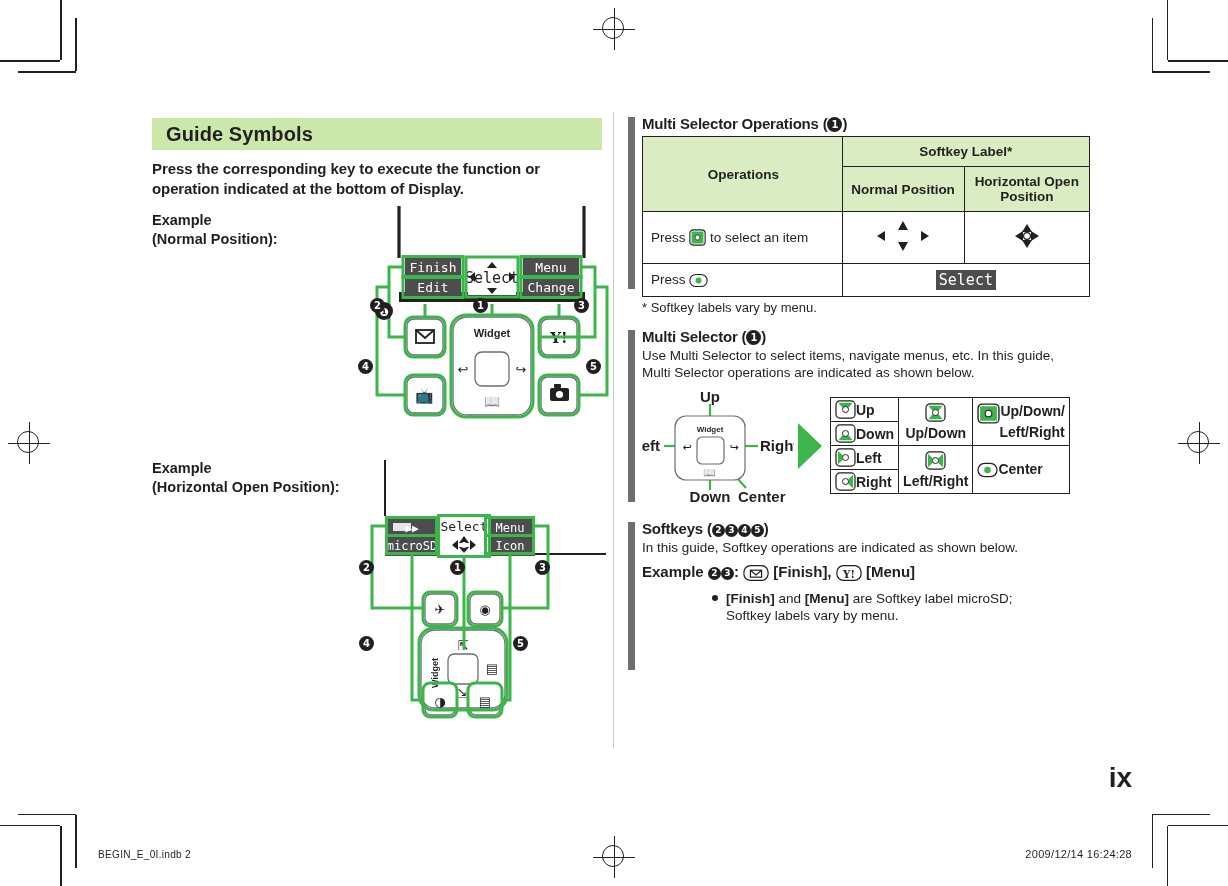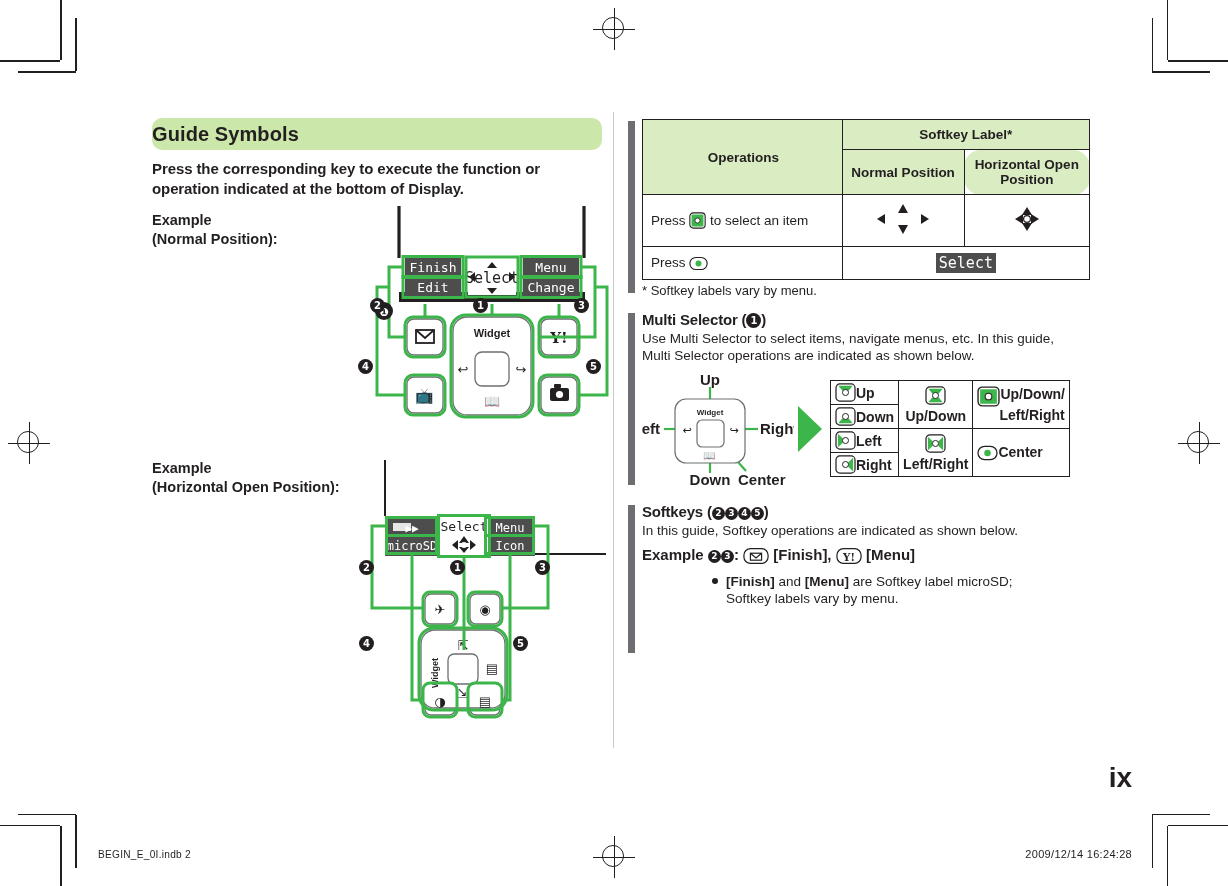--- a/index.html
+++ b/index.html
@@ -27,22 +27,22 @@
 
   .pagenum{position:absolute;right:96px;top:762px;font-size:28px;font-weight:bold;}
 
   
   .col-div{position:absolute;left:613px;top:112px;width:1px;height:636px;background:#c9c9c9;}
 
   .colL{position:absolute;left:152px;top:118px;width:450px;}
   .colR{position:absolute;left:628px;top:115px;width:452px;}
 
   
-  .banner{background:#cbe7a9;height:32px;border-radius:10px;display:flex;align-items:center;
-          padding-left:0;box-sizing:border-box;}
+  .banner{background:#cbe7a9;height:32px;border-radius:1px;display:flex;align-items:center;
+          padding-left:14px;box-sizing:border-box;}
   .banner h1{margin:0;font-size:20px;font-weight:bold;letter-spacing:.1px;color:#231f20;}
 
   .lead{margin:9px 0 0 0;font-size:15px;font-weight:bold;line-height:1.32;letter-spacing:-.1px;}
   .exlabel{margin:12px 0 0 0;font-size:14.5px;font-weight:bold;line-height:1.32;}
 
   
   .sec{position:relative;padding-left:14px;}
   .secbar{position:absolute;left:0;top:2px;width:7px;background:#6d6e71;}
   .sec h2{margin:0;font-size:15px;font-weight:bold;letter-spacing:-.2px;}
   .sec p{margin:2px 0 0 0;font-size:13.5px;line-height:1.28;}
@@ -312,30 +312,33 @@
   <div style="position:absolute;left:450px;top:560px;width:15px;height:15px;border-radius:50%;background:#231f20;color:#fff;font-size:10px;font-weight:bold;text-align:center;line-height:15px;font-family:'DejaVu Sans',sans-serif;">1</div>
   <div style="position:absolute;left:359px;top:560px;width:15px;height:15px;border-radius:50%;background:#231f20;color:#fff;font-size:10px;font-weight:bold;text-align:center;line-height:15px;font-family:'DejaVu Sans',sans-serif;">2</div>
   <div style="position:absolute;left:535px;top:560px;width:15px;height:15px;border-radius:50%;background:#231f20;color:#fff;font-size:10px;font-weight:bold;text-align:center;line-height:15px;font-family:'DejaVu Sans',sans-serif;">3</div>
   <div style="position:absolute;left:359px;top:636px;width:15px;height:15px;border-radius:50%;background:#231f20;color:#fff;font-size:10px;font-weight:bold;text-align:center;line-height:15px;font-family:'DejaVu Sans',sans-serif;">4</div>
   <div style="position:absolute;left:513px;top:636px;width:15px;height:15px;border-radius:50%;background:#231f20;color:#fff;font-size:10px;font-weight:bold;text-align:center;line-height:15px;font-family:'DejaVu Sans',sans-serif;">5</div>
 
   <div class="colR">
 
     <div class="sec">
       <div class="secbar" style="height:172px;"></div>
+      <h2>
+        <span>Multi Selector Operations (</span><span class="cn big">1</span><span>)</span>
+      </h2>
 
       <table class="ms">
         <tbody>
             <tr>
           <th class="opcell" rowspan="2" style="vertical-align:middle;text-align:center;">Operations</th>
           <th colspan="2">Softkey Label*</th>
         </tr>
         <tr>
           <th style="width:118px;">Normal Position</th>
-          <th style="width:122px;border-radius:17px;">Horizontal Open Position</th>
+          <th style="width:122px;">Horizontal Open Position</th>
         </tr>
         <tr>
           <td class="opcell">
             <span>Press</span>
             <span class="msel">
               <svg width="17" height="17" viewBox="0 0 20 20">
                 <rect x="1" y="1" width="18" height="18" rx="4" fill="#ffffff" stroke="#231f20" stroke-width="1.3"></rect>
                 <path d="M3 3 L8 7 L8 13 L3 17 Z" fill="#3cb54a"></path>
                 <path d="M17 3 L12 7 L12 13 L17 17 Z" fill="#3cb54a"></path>
                 <path d="M3 3 L7 8 L13 8 L17 3 Z" fill="#3cb54a"></path>

